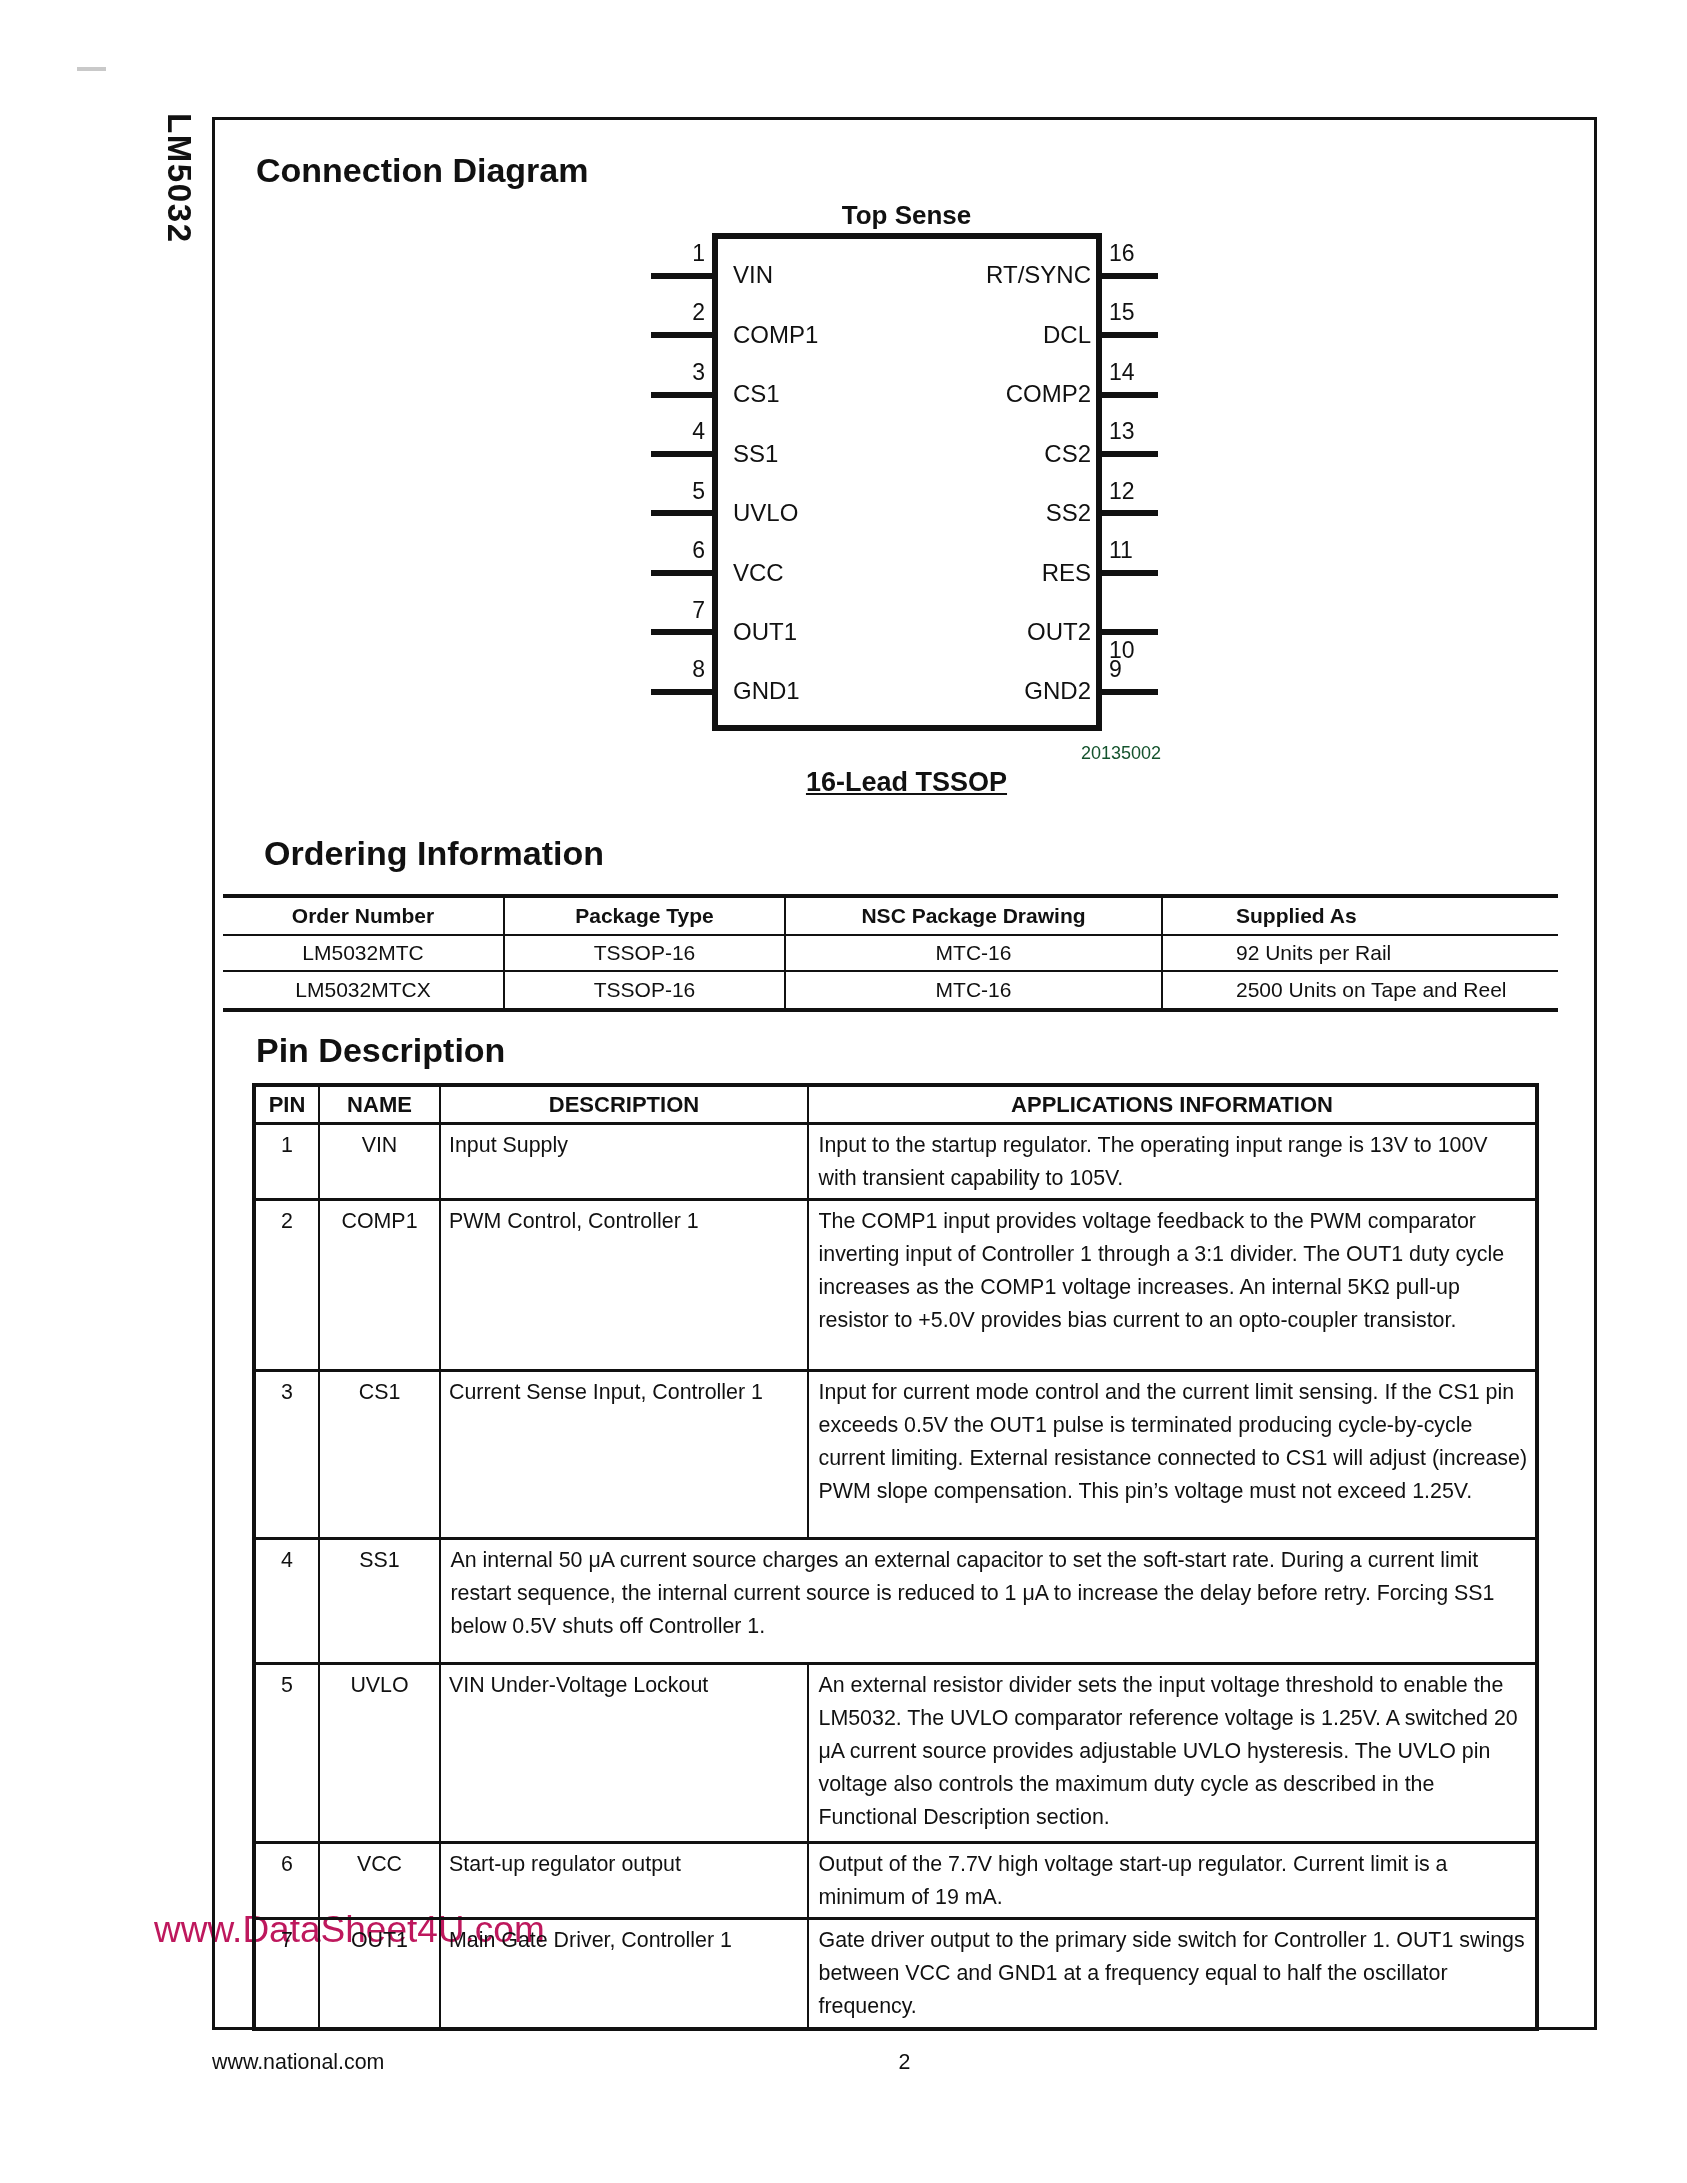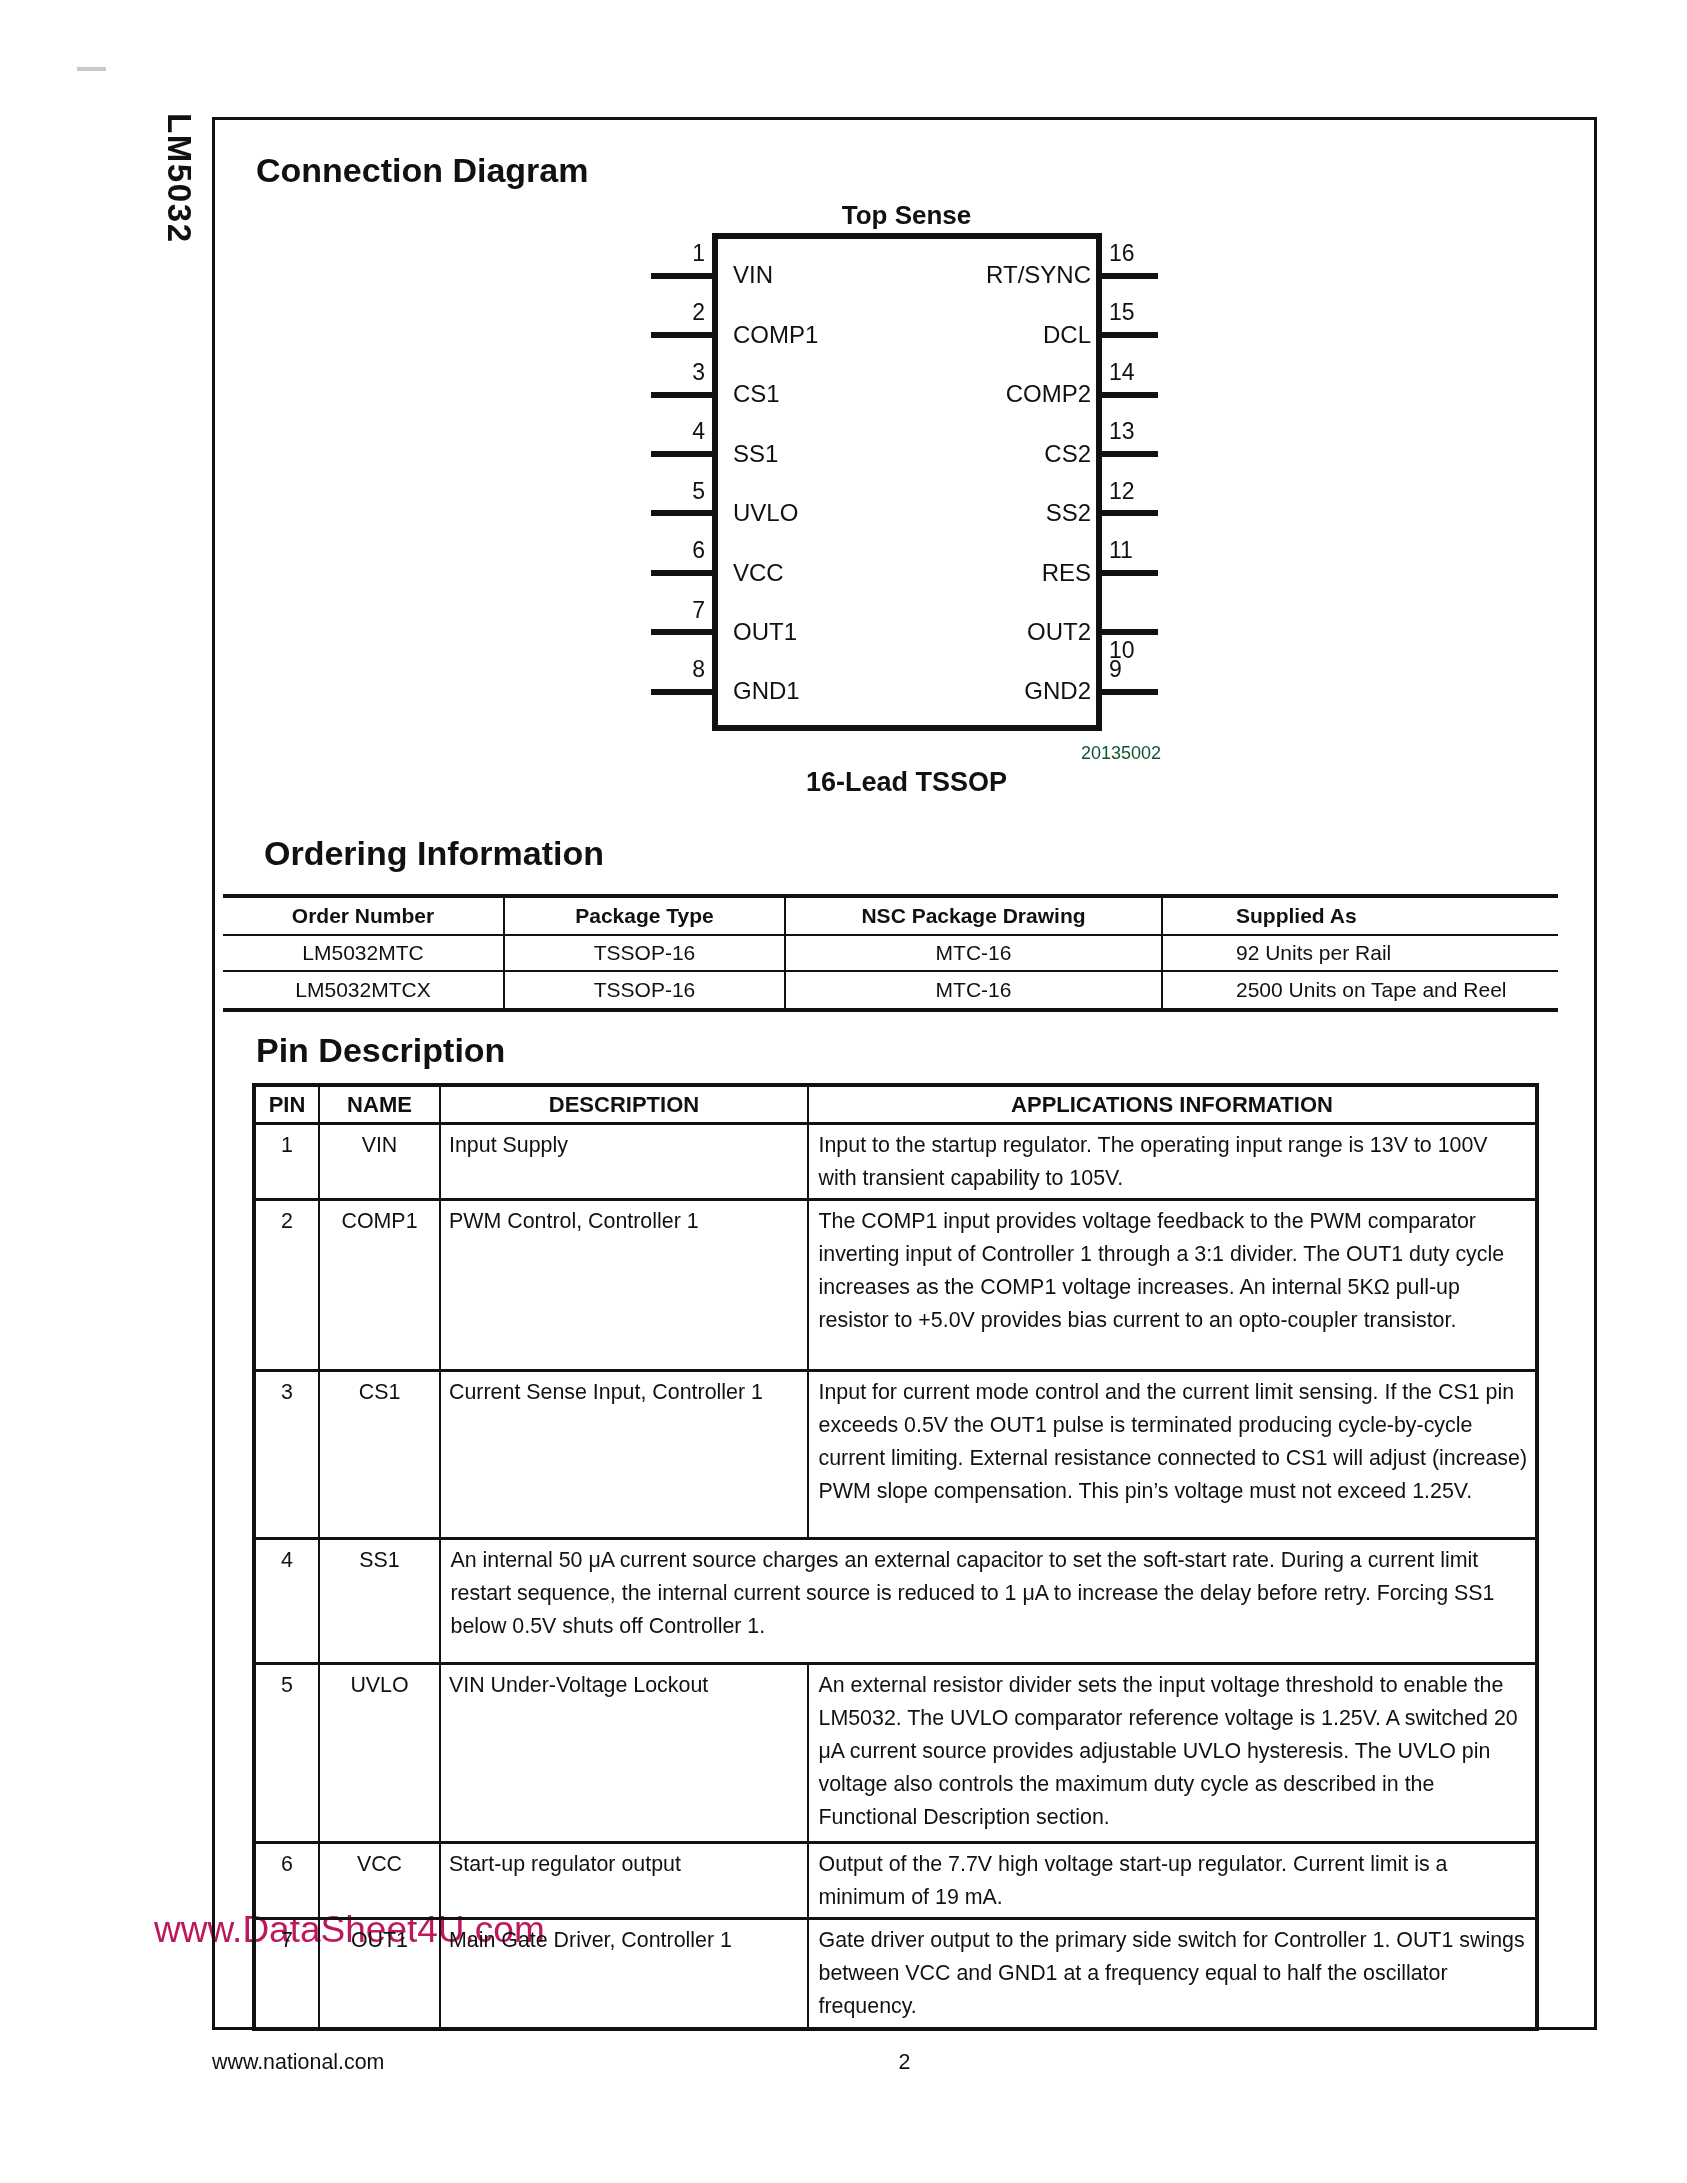--- a/index.html
+++ b/index.html
@@ -23,21 +23,21 @@
   .stub.l{left:0;width:61px;}
   .stub.r{right:0;width:56px;}
   .pnum{position:absolute;font-size:23px;height:32px;line-height:32px;}
   .pnum.l{left:0;width:54px;text-align:right;}
   .pnum.r{left:458px;width:54px;text-align:left;}
   .plabel{position:absolute;font-size:24px;height:33px;line-height:33px;}
   .plabel.l{left:82px;}
   .plabel.r{right:67px;text-align:right;}
   .figid{position:absolute;right:526px;top:743px;font-size:18px;color:#14532d;z-index:2;}
   .caption{position:absolute;left:712px;top:767px;width:389px;text-align:center;
-           font-size:27px;font-weight:bold;z-index:2;}
+           font-size:27px;font-weight:bold;z-index:2;text-decoration:underline;}
   .ord-table{position:absolute;left:223px;top:894px;width:1335px;z-index:2;
              border-top:4px solid #111;border-bottom:4px solid #111;box-sizing:border-box;}
   .ord-row{display:flex;box-sizing:border-box;}
   .ord-row.header{height:38px;border-bottom:2.4px solid #111;font-weight:bold;}
   .ord-row.data{height:36px;}
   .ord-row.data:not(:last-child){border-bottom:2.4px solid #111;}
   .ord-cell{box-sizing:border-box;display:flex;align-items:center;justify-content:center;font-size:21px;}
   .ord-cell.c0{width:282px;border-right:2.4px solid #111;}
   .ord-cell.c1{width:281px;border-right:2.4px solid #111;}
   .ord-cell.c2{width:377px;border-right:2.4px solid #111;}

